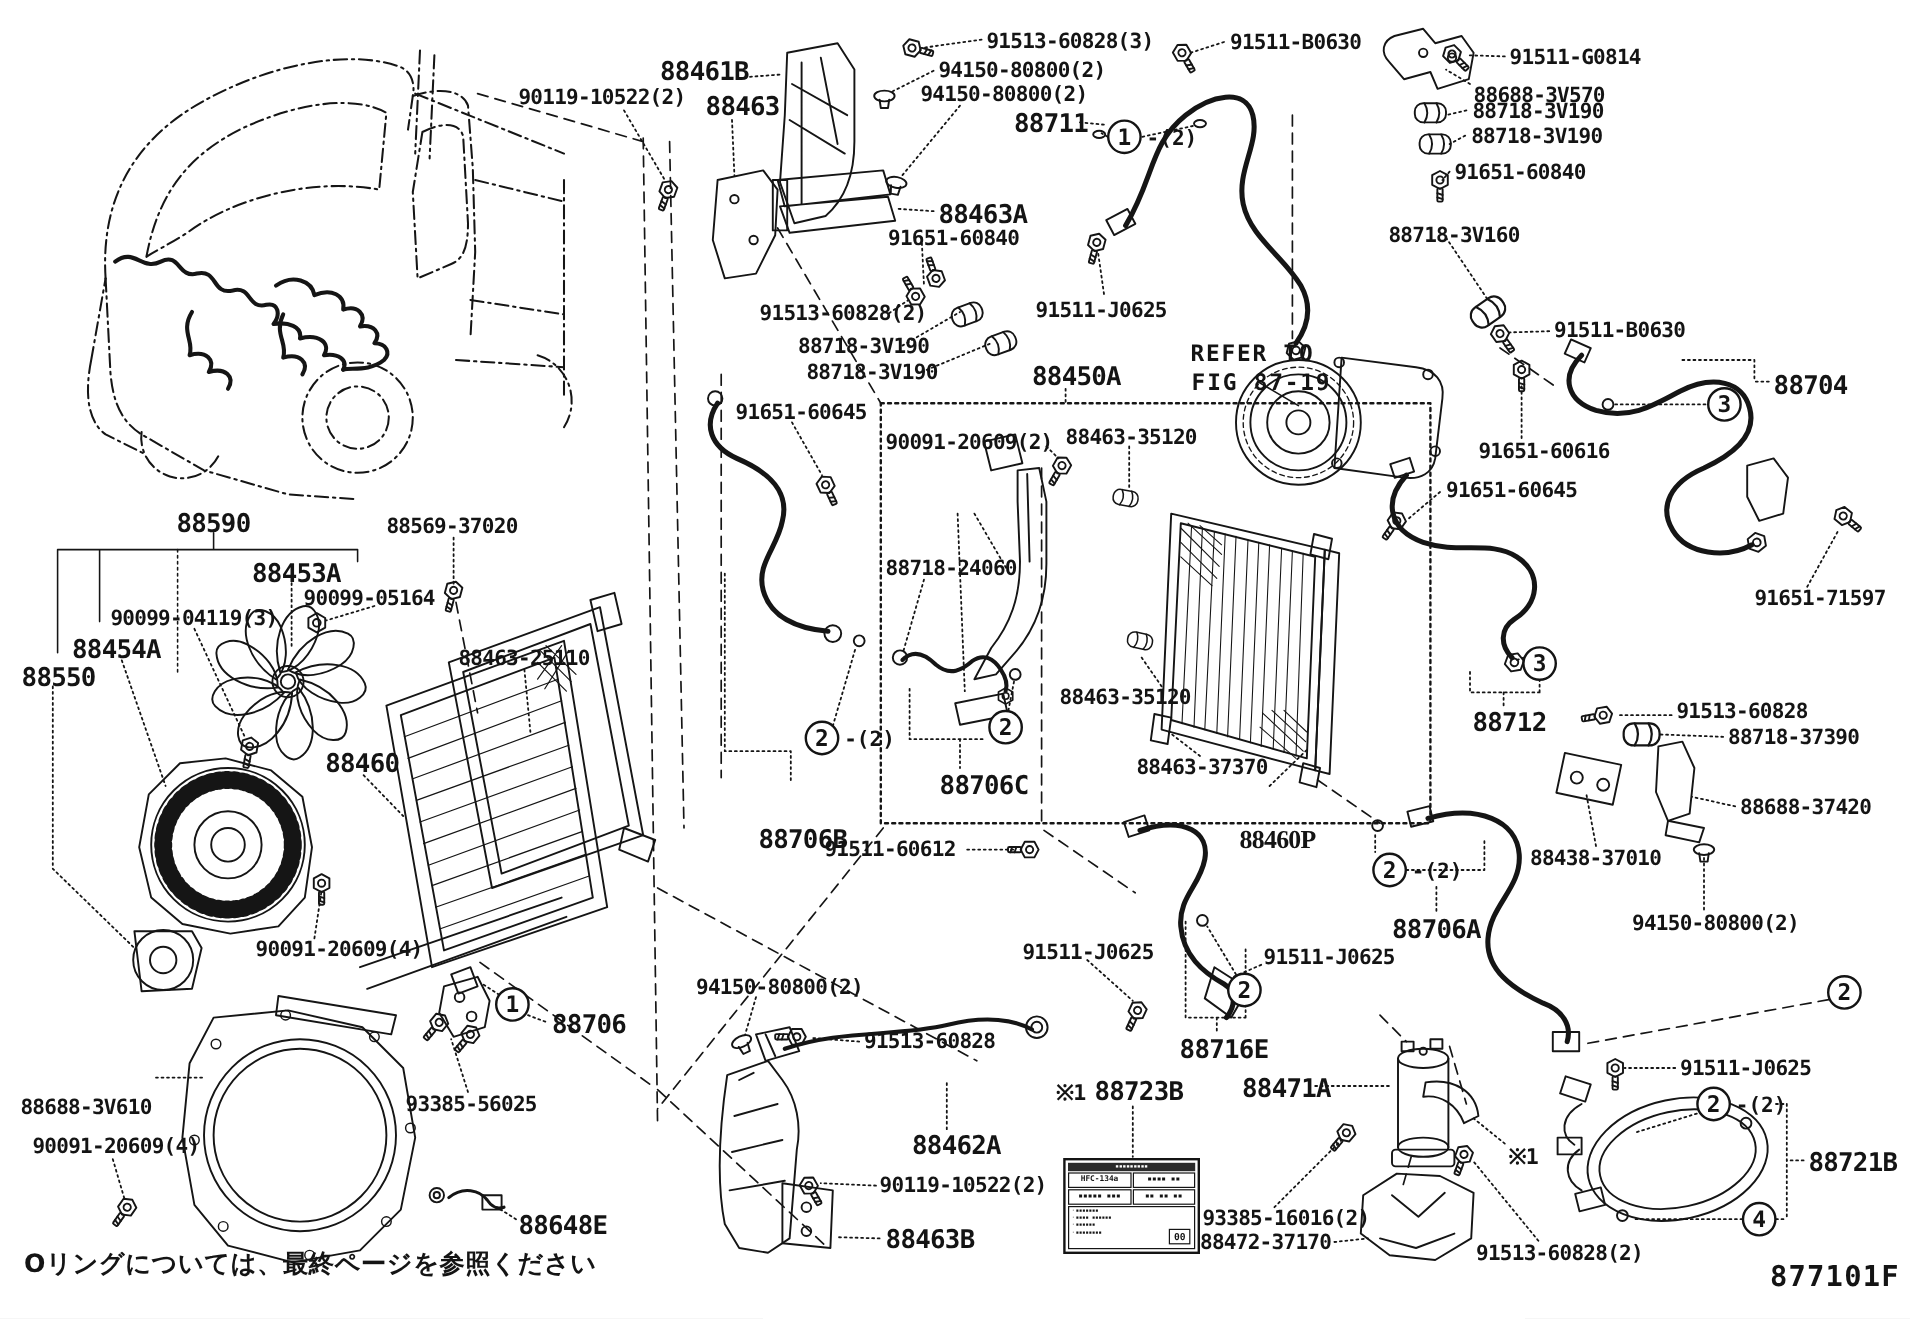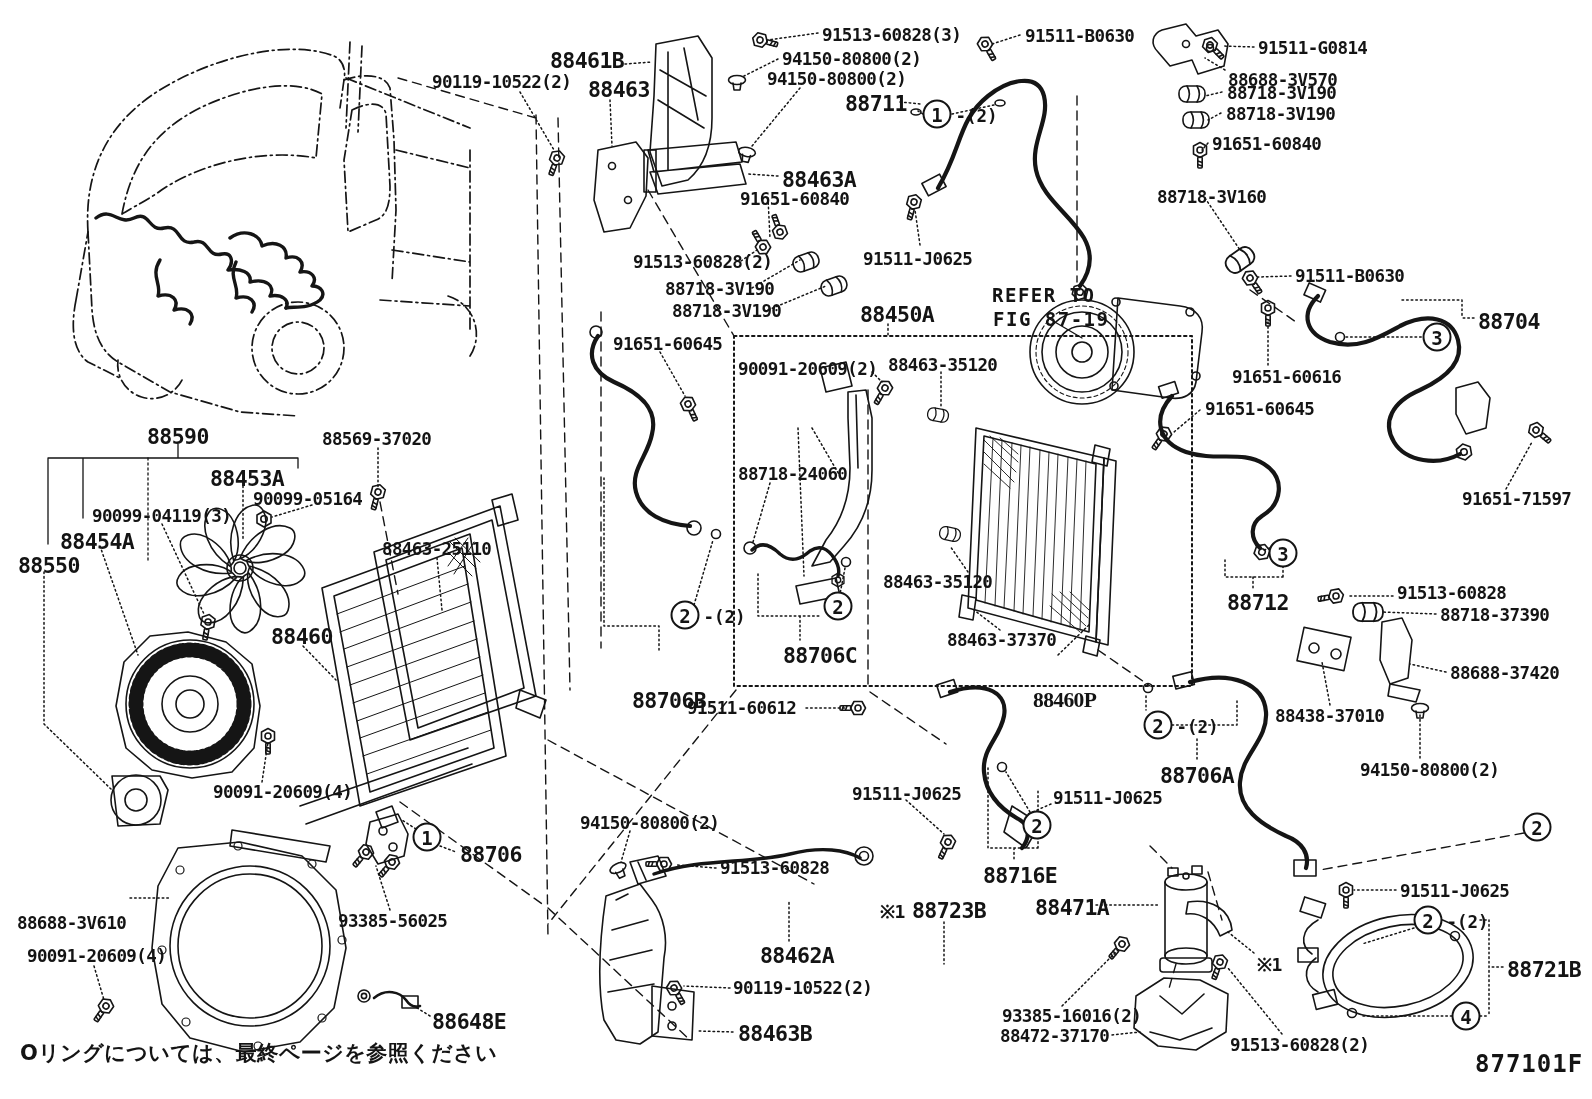--- a/index.html
+++ b/index.html
@@ -548,14 +548,32 @@
       </span>
       <span class="callout-wrap" style="left: 1428px; top: 920px;">
         <span class="callout">2</span>
         <span class="callout-suffix">-(2)</span>
       </span>
       <span class="callout-wrap" style="left: 1466px; top: 1016px;">
         <span class="callout">4</span>
       </span>
     </div>
 
-
+<div class="sticker">
+  <div class="sticker-header">▪▪▪▪▪▪▪▪▪</div>
+  <div class="sticker-row">
+    <div class="sticker-cell">HFC-134a</div>
+    <div class="sticker-cell">▪▪▪▪ ▪▪</div>
+  </div>
+  <div class="sticker-row">
+    <div class="sticker-cell">▪▪▪▪▪ ▪▪▪</div>
+    <div class="sticker-cell">▪▪ ▪▪ ▪▪</div>
+  </div>
+  <div class="sticker-lines">
+    <div>・▪▪▪▪▪▪▪</div>
+    <div>・▪▪▪▪ ▪▪▪▪▪▪</div>
+    <div>・▪▪▪▪▪▪</div>
+    <div>・▪▪▪▪▪▪▪▪</div>
+    <div class="sticker-stamp">00</div>
+  </div>
 </div>
 
+</div>
+
 </body></html>

